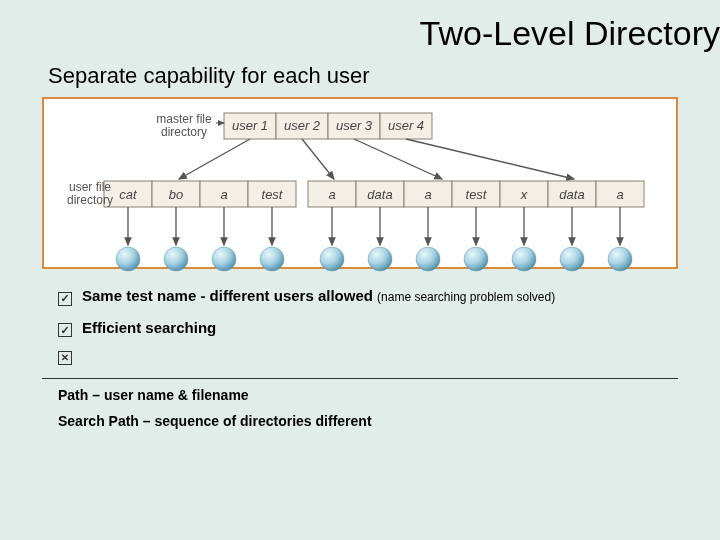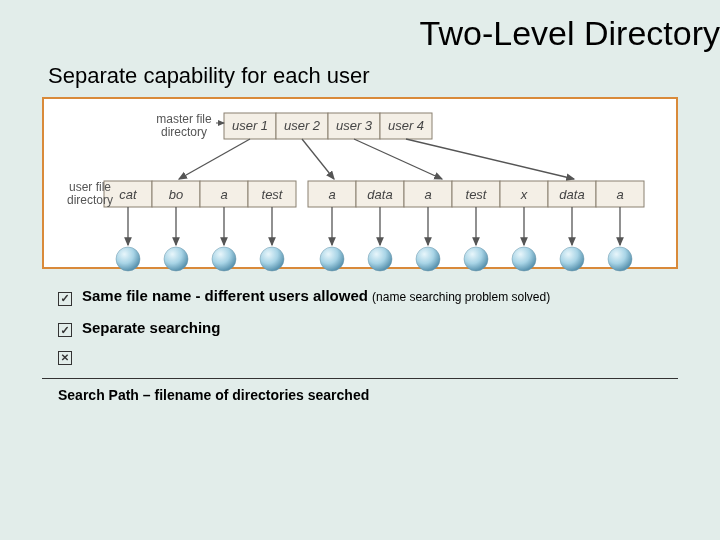--- a/index.html
+++ b/index.html
@@ -181,28 +181,29 @@
         <circle cx="528" cy="160" r="12" fill="url(#ball)" stroke="#6a95a8" stroke-width="0.5"></circle>
         <line x1="576" y1="108" x2="576" y2="146" stroke="#555" stroke-width="1.3" marker-end="url(#ah)"></line>
         <circle cx="576" cy="160" r="12" fill="url(#ball)" stroke="#6a95a8" stroke-width="0.5"></circle>
       </g>
   </svg>
 </div>
 
 <div class="bullets">
   <div class="bullet-row">
     <span class="bullet-icon check"></span>
-    <span><span class="bullet-main">Same  file name - different users allowed </span><span class="bullet-note">(name searching problem solved)</span></span>
+    <span><span class="bullet-main">Same  test name - different users allowed </span><span class="bullet-note">(name searching problem solved)</span></span>
   </div>
   <div class="bullet-row">
     <span class="bullet-icon check"></span>
-    <span><span class="bullet-main">Separate searching</span><span class="bullet-note"></span></span>
+    <span><span class="bullet-main">Efficient searching</span><span class="bullet-note"></span></span>
   </div>
   <div class="bullet-row">
     <span class="bullet-icon cross"></span>
   </div>
 </div>
 
 <hr class="sep">
 
 <div class="footer">
-  <div class="footer-row">Search Path – filename of directories searched</div>
+  <div class="footer-row">Path – user name &amp; filename</div>
+  <div class="footer-row">Search Path – sequence of directories different</div>
 </div>
 
 </body></html>

